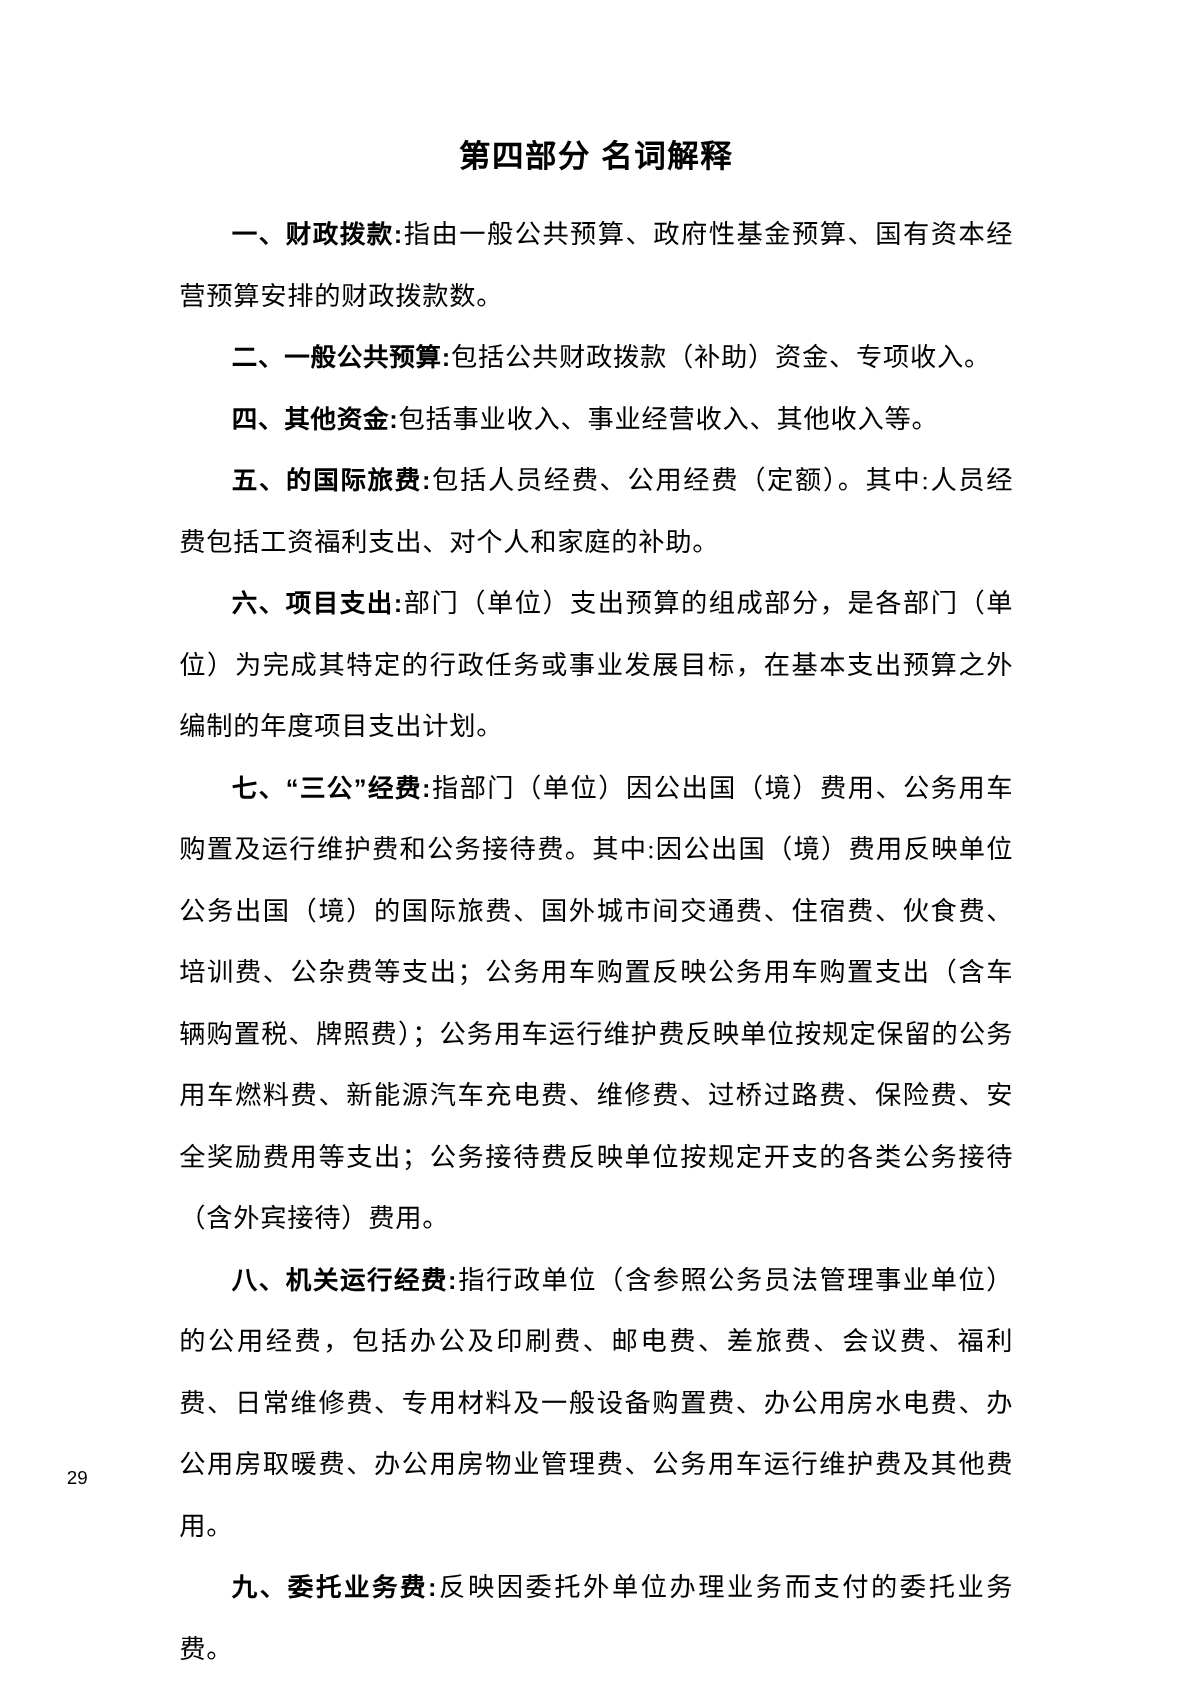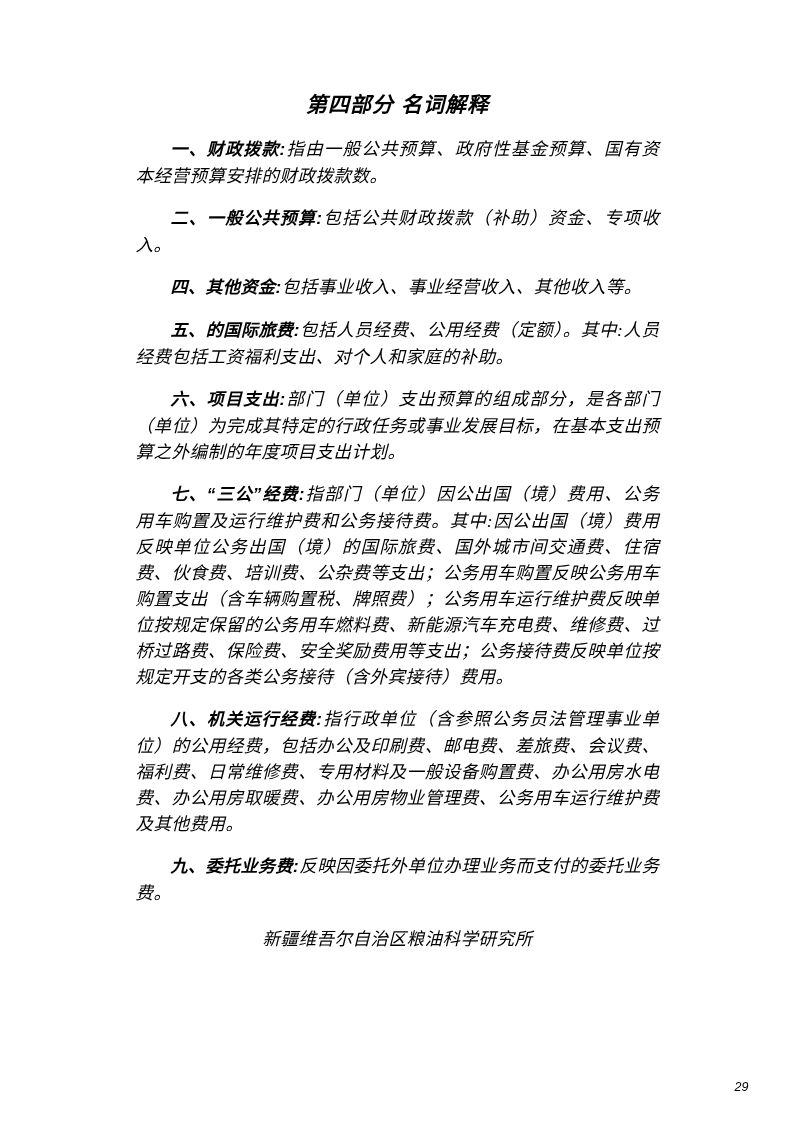--- a/index.html
+++ b/index.html
@@ -11,35 +11,34 @@
     position: relative;
     width: 704px;
     height: 1122px;
     margin: 0 auto;
     background: #ffffff;
     color: #000000;
     font-family: "Liberation Serif", "DejaVu Serif", serif;
     overflow: hidden;
     box-sizing: border-box;
     padding: 90px 73px 0 75px;
-    font-style: italic;
   }
   .title {
     margin: 0 0 16px 0;
     text-align: center;
     font-family: "Liberation Sans", "DejaVu Sans", sans-serif;
     font-weight: 700;
     font-size: 21px;
     line-height: 30px;
     letter-spacing: 1px;
   }
   .def {
-    margin: 16px;
+    margin: 0;
     font-size: 17.5px;
-    line-height: 26px;
+    line-height: 41px;
     text-align: justify;
     text-indent: 2em;
     letter-spacing: 0.5px;
   }
   .def .term {
     font-weight: 700;
     font-family: "Liberation Sans", "DejaVu Sans", sans-serif;
     font-size: 17px;
   }
   .org-line {
@@ -47,22 +46,22 @@
     font-size: 17.5px;
     line-height: 34.6px;
     text-align: center;
     text-indent: 0;
     letter-spacing: 0.5px;
   }
   .page-number {
     position: absolute;
     left: 0;
     right: 0;
-    top: 1080px;
-    text-align: right;
+    top: 978px;
+    text-align: left;
     font-family: "Liberation Sans", "DejaVu Sans", sans-serif;
     font-size: 12.5px;
     color: #000000;
   }
 </style>
 </head>
 <body>
 
 <div class="page">
 

